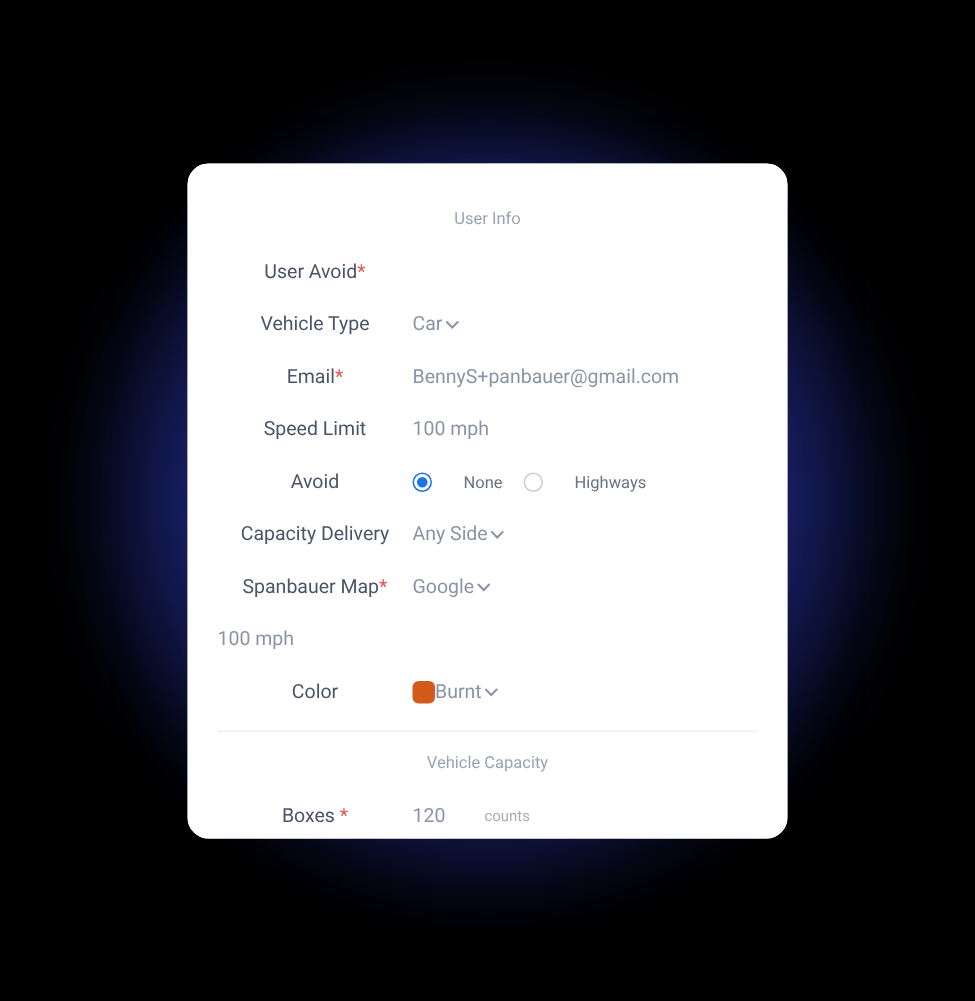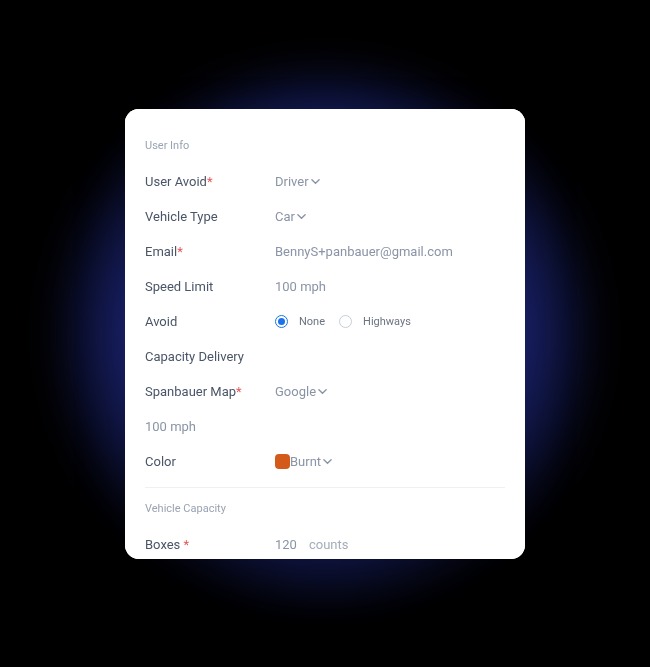--- a/index.html
+++ b/index.html
@@ -24,20 +24,21 @@
     }
     .card {
       position: relative;
       z-index: 1;
       width: 400px;
       height: 450px;
       background: #fff;
       border-radius: 14px;
       overflow: hidden;
       box-shadow: 0 20px 50px rgba(0,0,0,0.25);
+      text-align: center;
     }
     .map-strip {
       position: absolute;
       top: 0;
       left: 0;
       width: 100%;
       height: 26px;
       background:
         linear-gradient(90deg, rgba(255,230,120,0.6) 0 8%, rgba(190,225,190,0.6) 8% 18%, rgba(255,255,255,0.6) 18% 28%, rgba(255,230,120,0.6) 28% 33%, rgba(190,225,190,0.6) 33% 50%, rgba(255,255,255,0.6) 50% 62%, rgba(255,230,120,0.6) 62% 72%, rgba(190,225,190,0.6) 72% 85%, rgba(255,255,255,0.6) 85% 100%);
       z-index: 0;
@@ -85,21 +86,21 @@
     .chevron svg { width: 9px; height: 9px; }
     .radio-group {
       display: flex;
       align-items: center;
       gap: 14px;
       font-size: 11px;
     }
     .radio-item {
       display: flex;
       align-items: center;
-      gap: 11px;
+      gap: 21px;
       color: #6b7480;
       cursor: pointer;
     }
     .radio-circle {
       width: 13px;
       height: 13px;
       border-radius: 50%;
       border: 1.5px solid #c7cdd8;
       display: flex;
       align-items: center;
@@ -122,23 +123,23 @@
       border-radius: 4px;
       background: #d35a1a;
       flex-shrink: 0;
     }
     .divider {
       height: 1px;
       background: #eef0f4;
       margin: 8px 0 0 0;
     }
     .units {
-      font-size: 13px;
+      font-size: 10px;
       color: #a5adba;
-      margin-left: 6px;
+      margin-left: 20px;
     }
     .select-wrap {
       display: inline-flex;
       align-items: center;
       cursor: pointer;
     }
   </style>
 </head>
 <body>
 
@@ -146,30 +147,20 @@
 
 <div class="card">
   <div class="map-strip"></div>
   <div class="panel">
 
     <div class="section-title">User Info</div>
 
     <div class="row">
       <div class="label-col">
         <span>User Avoid</span><span class="required">*</span>
-      </div>
-      <div class="value-col">
-        <span class="select-wrap">
-          <span>Driver</span>
-          <span class="chevron">
-            <svg viewBox="0 0 10 10">
-                <path d="M1 3 L5 7 L9 3" stroke="#8a94a6" stroke-width="1.5" fill="none" stroke-linecap="round"></path>
-              </svg>
-          </span>
-        </span>
       </div>
     </div>
 
 
     <div class="row">
       <div class="label-col">
         <span>Vehicle Type</span>
       </div>
       <div class="value-col">
         <span class="select-wrap">
@@ -216,20 +207,30 @@
             <span>Highways</span>
           </div>
         </div>
       </div>
     </div>
 
     <div class="row">
       <div class="label-col">
         <span>Capacity Delivery</span>
       </div>
+      <div class="value-col">
+        <span class="select-wrap">
+          <span>Any Side</span>
+          <span class="chevron">
+            <svg viewBox="0 0 10 10">
+                <path d="M1 3 L5 7 L9 3" stroke="#8a94a6" stroke-width="1.5" fill="none" stroke-linecap="round"></path>
+              </svg>
+          </span>
+        </span>
+      </div>
     </div>
 
     <div class="row">
       <div class="label-col">
         <span>Spanbauer Map</span><span class="required">*</span>
       </div>
       <div class="value-col">
         <span class="select-wrap">
           <span>Google</span>
           <span class="chevron">

